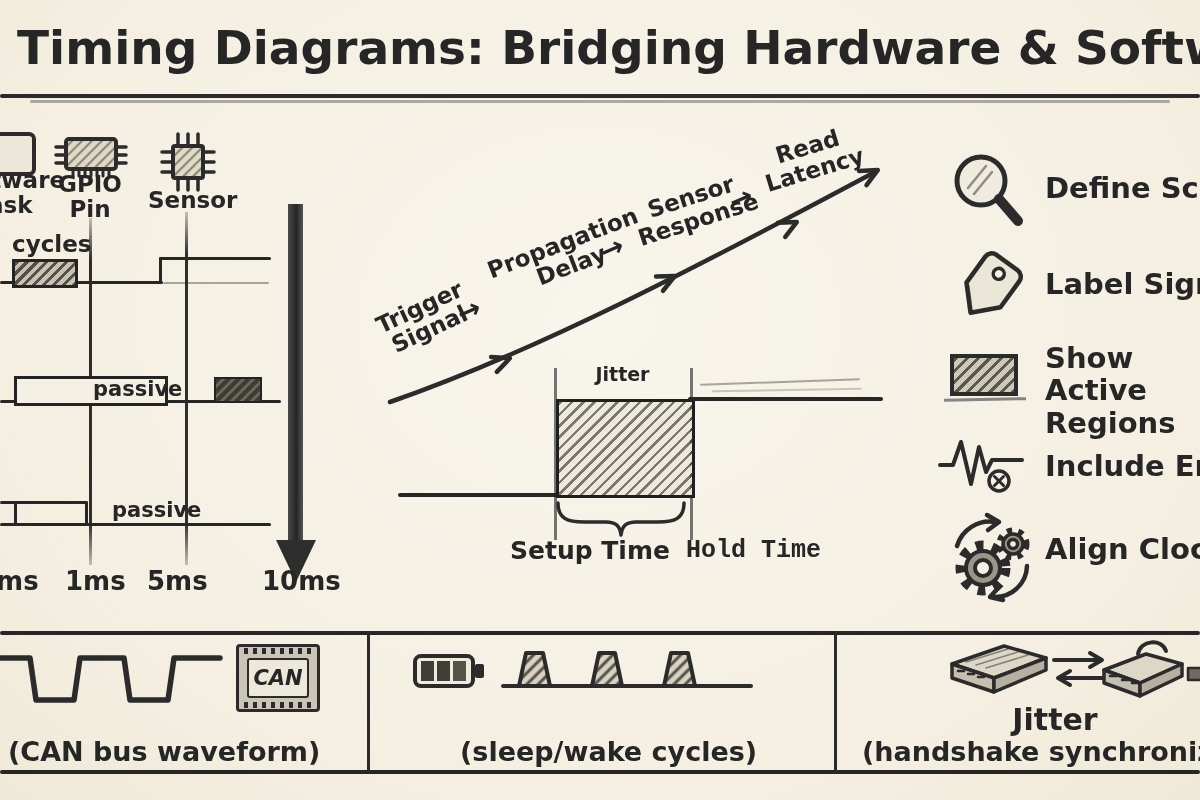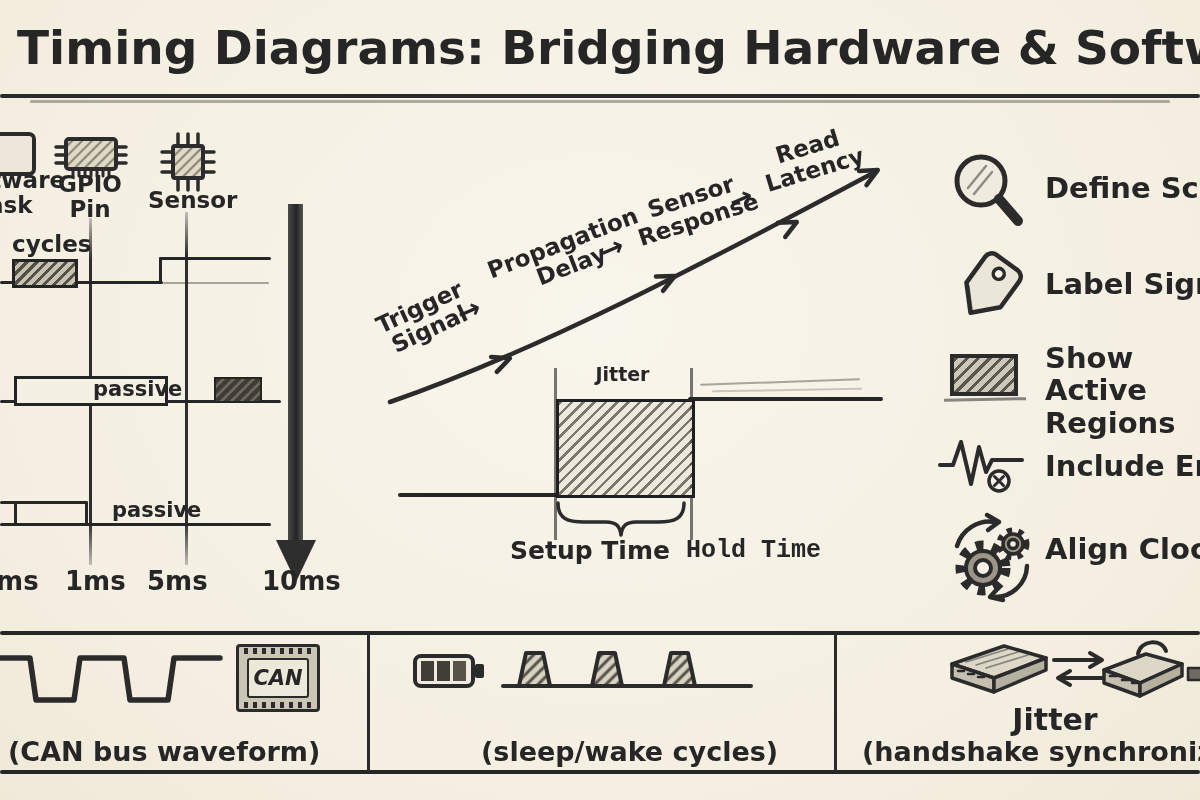--- a/index.html
+++ b/index.html
@@ -211,21 +211,21 @@
     <rect x="9" y="11" width="13" height="20" fill="#413e37"></rect>
     <rect x="25" y="11" width="13" height="20" fill="#413e37"></rect>
     <rect x="41" y="11" width="13" height="20" fill="#575348"></rect>
   </svg>
   <svg class="abs" style="left:495px;top:644px;" width="265" height="52" viewBox="0 0 265 52">
     <path class="stroke" stroke-width="4" d="M8,42 H256"></path>
     <path d="M24,42 L31,9 H48 L55,42 Z" fill="url(#hatchMid)" stroke="#2b2b2b" stroke-width="4" stroke-linejoin="round"></path>
     <path d="M97,42 L104,9 H120 L127,42 Z" fill="url(#hatchMid)" stroke="#2b2b2b" stroke-width="4" stroke-linejoin="round"></path>
     <path d="M169,42 L176,9 H193 L200,42 Z" fill="url(#hatchMid)" stroke="#2b2b2b" stroke-width="4" stroke-linejoin="round"></path>
   </svg>
-  <div class="panel-detail" style="left:481px;top:736px;width:280px;">(sleep/wake cycles)</div>
+  <div class="panel-detail" style="left:460px;top:736px;width:280px;">(sleep/wake cycles)</div>
 
   <svg class="abs" style="left:942px;top:638px;" width="300" height="75" viewBox="0 0 300 75">
     <polygon points="10,26 62,8 104,20 52,40" fill="#dcd7c7" stroke="#2b2b2b" stroke-width="3.5" stroke-linejoin="round"></polygon>
     <polygon points="10,26 52,40 52,54 10,40" fill="#c4bfae" stroke="#2b2b2b" stroke-width="3.5" stroke-linejoin="round"></polygon>
     <polygon points="52,40 104,20 104,32 52,54" fill="#b5b0a0" stroke="#2b2b2b" stroke-width="3.5" stroke-linejoin="round"></polygon>
     <path class="stroke" stroke-width="1.5" opacity=".5" d="M24,24 L66,11 M34,27 L76,14 M44,30 L86,17"></path>
     <path class="stroke" stroke-width="2.5" d="M16,33 h6 M26,36 h6 M36,39 h6"></path>
     <path class="stroke" stroke-width="4" d="M112,22 H156"></path>
     <path class="stroke" stroke-width="4" d="M148,15 L160,22 L148,29"></path>
     <path class="stroke" stroke-width="4" d="M164,40 H120"></path>

